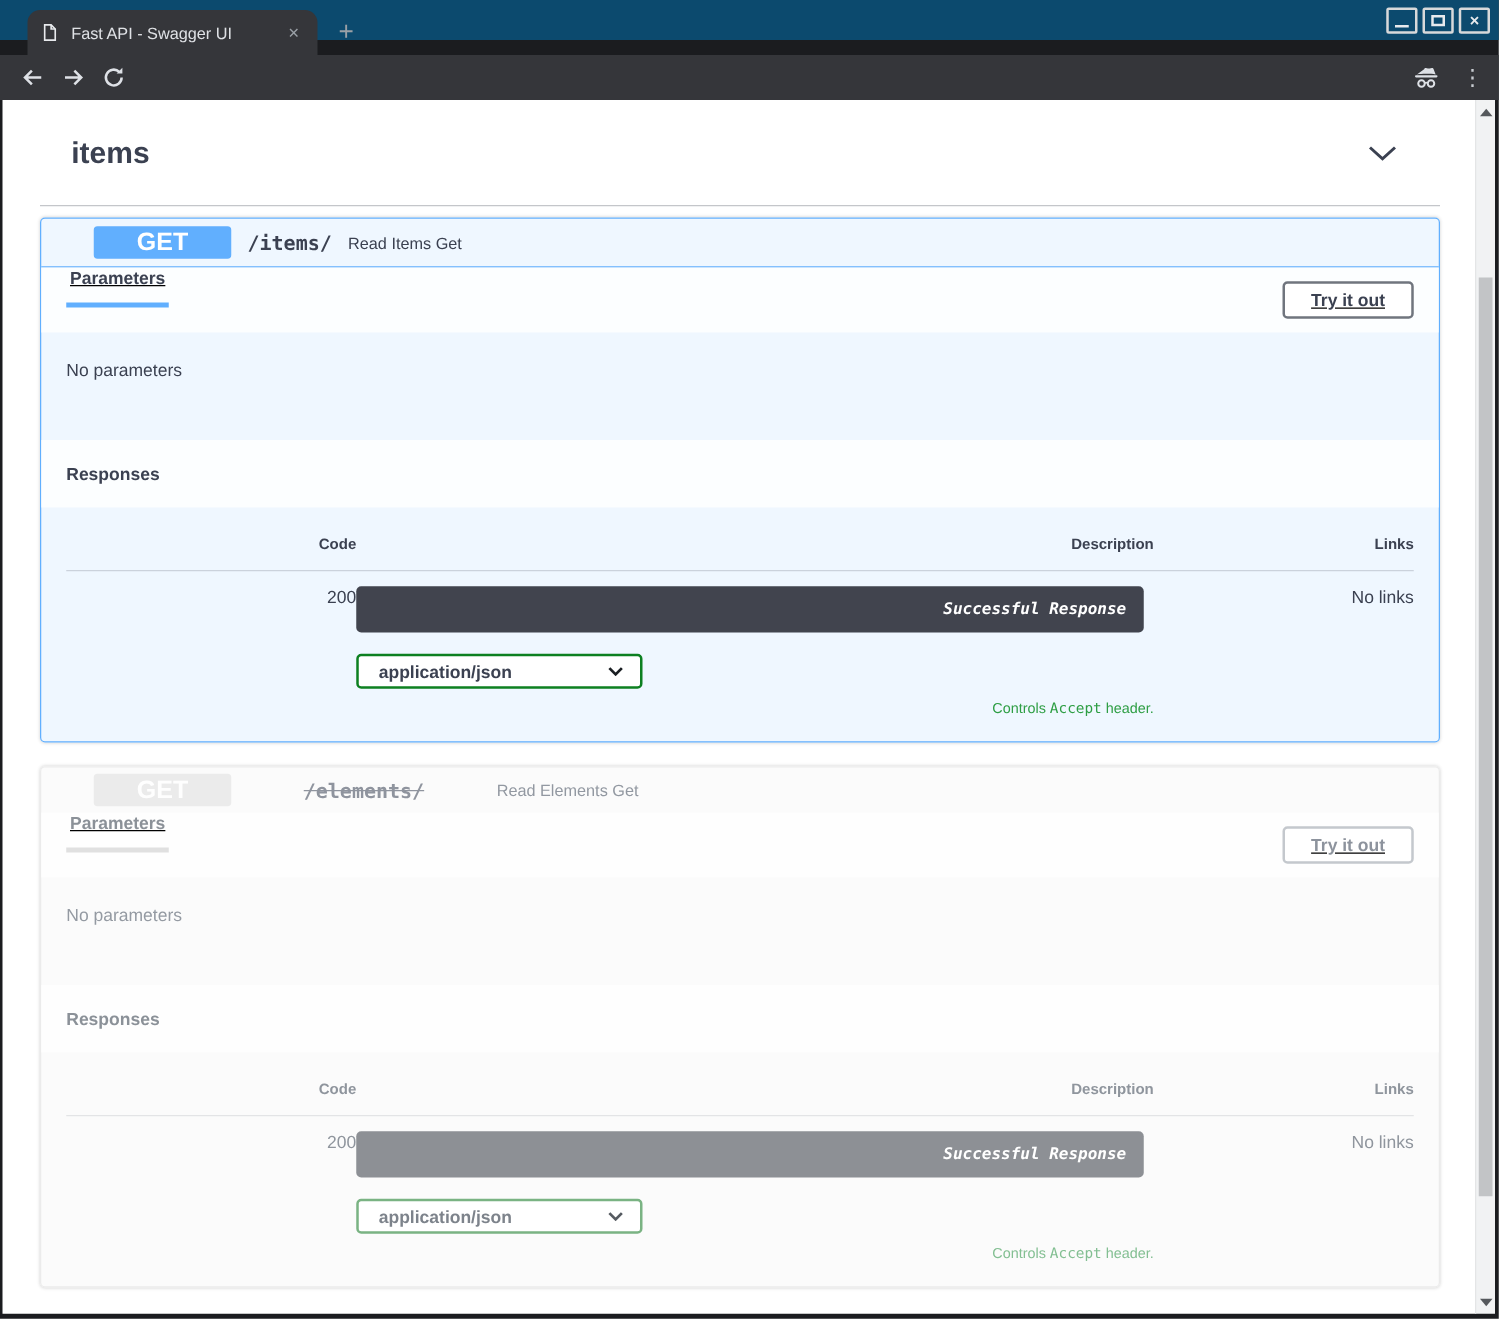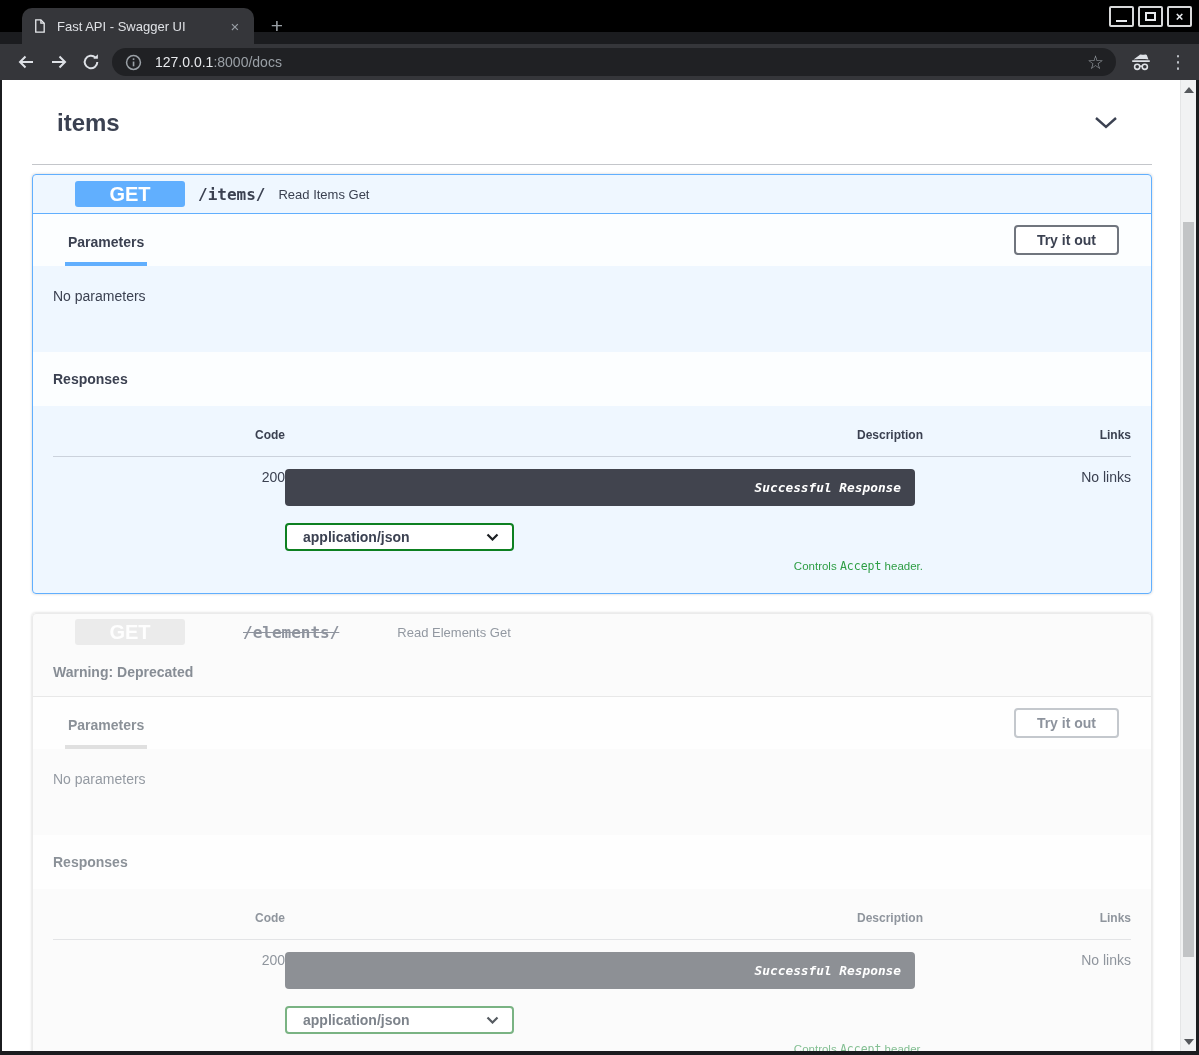--- a/index.html
+++ b/index.html
@@ -4,21 +4,21 @@
 <style>
   * { box-sizing: border-box; }
   html,body { margin:0; padding:0; }
   body {
     width:1199px; height:1055px; position:relative; overflow:hidden;
     background:#1b1c1f;
     font-family:"Liberation Sans", sans-serif;
   }
 
   
-  .titlebar { position:absolute; top:0; left:0; right:0; height:32px; background:#000000; }
+  .titlebar { position:absolute; top:0; left:0; right:0; height:32px; background:#0c4a6e; }
   .tab {
     position:absolute; left:22px; top:8px; width:232px; height:36px;
     background:#35363a; border-radius:10px 10px 0 0;
     display:flex; align-items:center; padding:0 10px; color:#dfe1e5;
   }
   .tab-title { font-size:13px; margin-left:10px; flex:1; white-space:nowrap; overflow:hidden; }
   .tab-close { color:#9aa0a6; font-size:15px; width:18px; text-align:center; cursor:default; }
   .newtab { position:absolute; left:264px; top:13px; width:26px; height:26px; color:#9aa0a6;
     font-size:21px; line-height:25px; text-align:center; }
   .win-controls { position:absolute; right:7px; top:6px; display:flex; gap:4px; }
@@ -64,22 +64,22 @@
   .opblock-path { font-family:"DejaVu Sans Mono", monospace; font-size:16px; font-weight:bold;
     color:#3b4151; margin-left:13px; }
   .deprecated .opblock-path { color:#8f949e; text-decoration:line-through; }
   .opblock-desc { font-size:13px; color:#3b4151; margin-left:13px; }
   .deprecated .opblock-desc { color:#9298a1; }
 
   .deprecated-warning { padding:14px 20px 16px; font-size:14px; font-weight:bold; color:#878d95;
     border-bottom:1px solid #e8e8e8; }
 
   .opblock-section-header {
-    background:rgba(255,255,255,.8); height:52px; padding:0 32px;
-    display:flex; justify-content:space-between; align-items:flex-end;
+    background:rgba(255,255,255,.8); height:52px; padding:0 20px;
+    display:flex; justify-content:space-between; align-items:flex-start;text-decoration:underline;
   }
   .param-tab { font-size:14px; font-weight:bold; color:#3b4151; padding:0 3px 12px;
     border-bottom:4px solid #61affe; }
   .deprecated .param-tab { color:#8b9198; border-bottom-color:#e0e0e0; }
   .try-btn { align-self:center; background:#fff; border:2px solid #70757e; border-radius:4px;
     color:#3b4151; font-weight:bold; font-size:14px; padding:5px 21px; }
   .deprecated .try-btn { color:#8d939d; border-color:#c4c8cd; }
 
   .body-note { padding:22px 20px 48px; font-size:14px; color:#3b4151; }
   .deprecated .body-note { color:#949aa2; }
@@ -157,31 +157,20 @@
     <svg width="20" height="20" viewBox="0 0 20 20">
         <path d="M3 10h13M10.5 4.5 16 10l-5.5 5.5" stroke="#dee1e6" stroke-width="2" fill="none"></path>
       </svg>
   </span>
   <span class="nav-icon" style="left:81px;">
     <svg width="20" height="20" viewBox="0 0 20 20">
         <path d="M16.3 10a6.3 6.3 0 1 1-1.9-4.5" fill="none" stroke="#dee1e6" stroke-width="2"></path>
         <path d="M16.9 2.2v4.6h-4.6z" fill="#dee1e6"></path>
       </svg>
   </span>
-  <div class="omnibox">
-    <span style="display:flex;">
-      <svg width="19" height="19" viewBox="0 0 20 20">
-          <circle cx="10" cy="10" r="7.3" fill="none" stroke="#9aa0a6" stroke-width="1.6"></circle>
-          <rect x="9.2" y="9" width="1.7" height="5" fill="#9aa0a6"></rect>
-          <rect x="9.2" y="5.6" width="1.7" height="1.8" fill="#9aa0a6"></rect>
-        </svg>
-    </span>
-    <span class="url"><span class="host">127.0.0.1</span><span class="rest">:8000/docs</span></span>
-    <span class="star">☆</span>
-  </div>
   <span class="incognito">
     <svg width="24" height="24" viewBox="0 0 24 24" fill="#dee1e6">
         <path d="M4.5 9.5c2-.3 4.5-.5 7.5-.5s5.5.2 7.5.5l-1.6-4.2c-.2-.6-.8-1-1.4-.9l-1.8.3c-.5.1-.9.1-1.4 0l-1.6-.3c-.6-.1-1.2.3-1.4.9z"></path>
         <rect x="3" y="10.2" width="18" height="1.7" rx=".85"></rect>
         <circle cx="8.2" cy="16.8" r="2.6" fill="none" stroke="#dee1e6" stroke-width="1.6"></circle>
         <circle cx="15.8" cy="16.8" r="2.6" fill="none" stroke="#dee1e6" stroke-width="1.6"></circle>
         <path d="M10.8 16.4c.8-.5 1.6-.5 2.4 0" fill="none" stroke="#dee1e6" stroke-width="1.4"></path>
       </svg>
   </span>
   <span class="kebab">⋮</span>
@@ -243,21 +232,20 @@
       </div>
     </section>
 
     <section class="opblock deprecated">
       <div class="opblock-summary">
         <span class="method-badge">GET</span>
         <span class="opblock-path">/elements/</span>
         <span class="opblock-desc">Read Elements Get</span>
       </div>
 
-      <div class="deprecated-warning">Warning: Deprecated</div>
 
       <div class="opblock-section-header">
         <span class="param-tab">Parameters</span>
         <button class="try-btn">Try it out</button>
       </div>
 
       <div class="body-note">No parameters</div>
 
       <div class="responses-header">
         <span>Responses</span>

